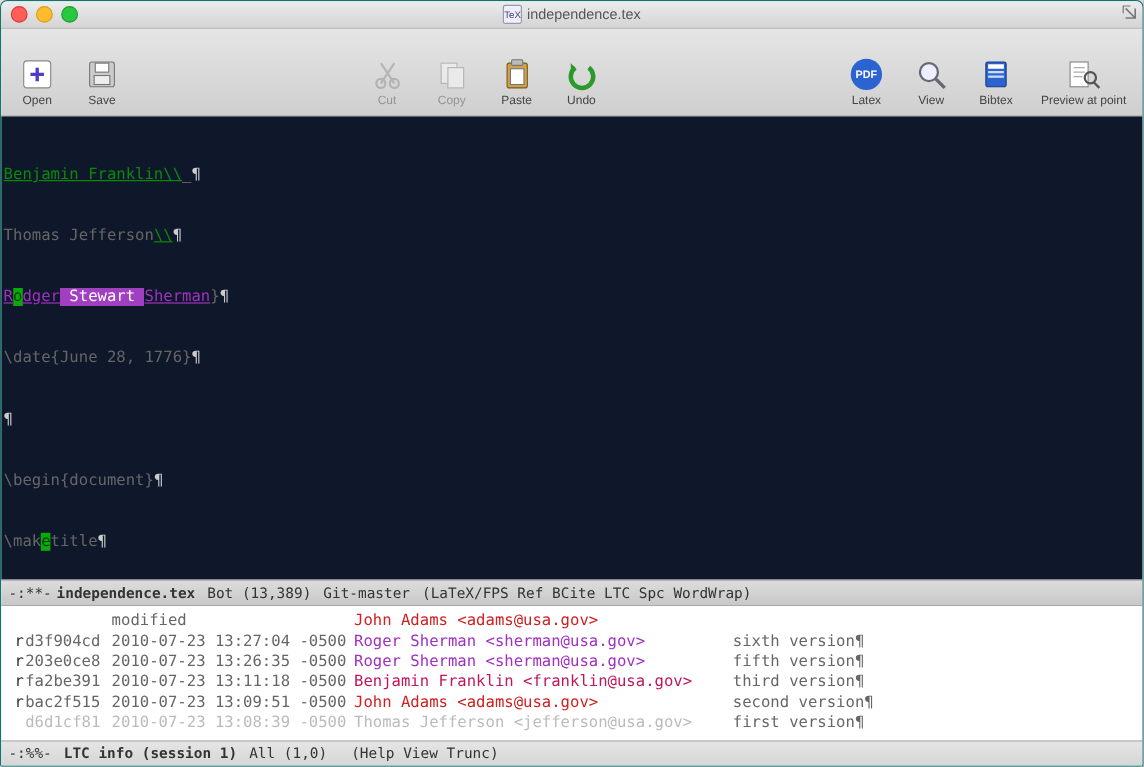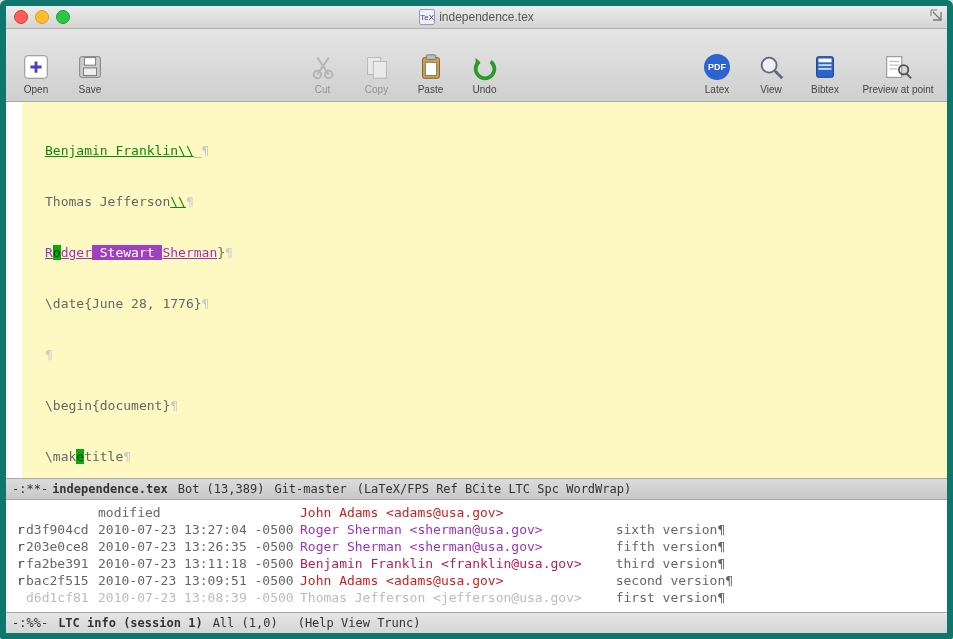--- a/index.html
+++ b/index.html
@@ -10,21 +10,21 @@
     background: #e8e8e8;
     color: #222;
   }
   .window {
     width: 953px;
     height: 639px;
     background: #fff;
     box-sizing: border-box;
     display: flex;
     flex-direction: column;
-    border: 6px solid #0f766e;
+    border: 1px solid #0f766e;
     border-radius: 6px 6px 2px 2px;
     overflow: hidden;
     box-shadow: 0 4px 18px rgba(0,0,0,0.25);
   }
 
   
   .titlebar {
     height: 22px;
     background: linear-gradient(#ececec, #d4d4d4);
     border-bottom: 1px solid #b0b0b0;
@@ -106,28 +106,27 @@
     width:26px;height:26px;border-radius:50%;
     background:#2b64d0; color:#fff;
     font-size:9px; font-weight:bold;
     display:flex;align-items:center;justify-content:center;
   }
 
   
   .editor {
     flex: 1;
     overflow: hidden;
-    background: #fef9c3;
-    padding: 6px 10px 4px 23px;
+    background: #0f172a;
+    padding: 6px 10px 4px 2px;
     font-family: "Menlo", "Consolas", monospace;
     font-size: 13px;
     line-height: 17px;
     white-space: pre-wrap;
     color: #666;
-    margin-left: 16px;
   }
   .line { min-height: 17px; }
   .pilcrow::after { content: "¶"; color: #ccc; }
   .green-link { color: #0a8a0a; text-decoration: underline; text-decoration-color:#0a8a0a; }
   .purple-link { color: #a030c0; text-decoration: underline; }
   .gray { color: #888; }
   .bg-green { background: #0aaa0a; color: #0a3a0a; }
   .bg-purple { background: #a040c0; color:#fff; }
 
   

